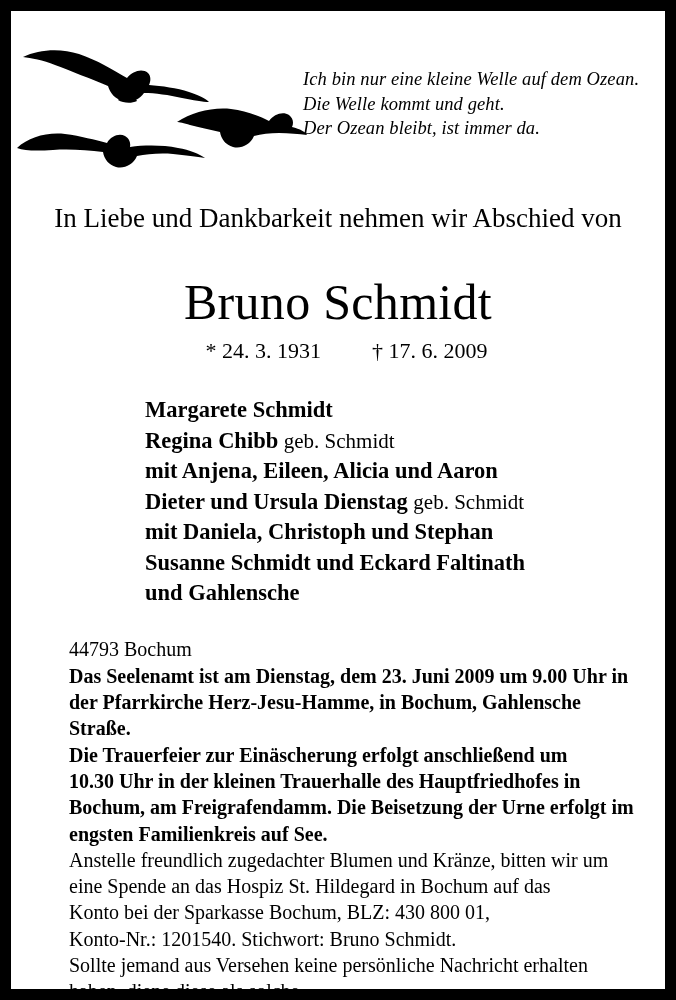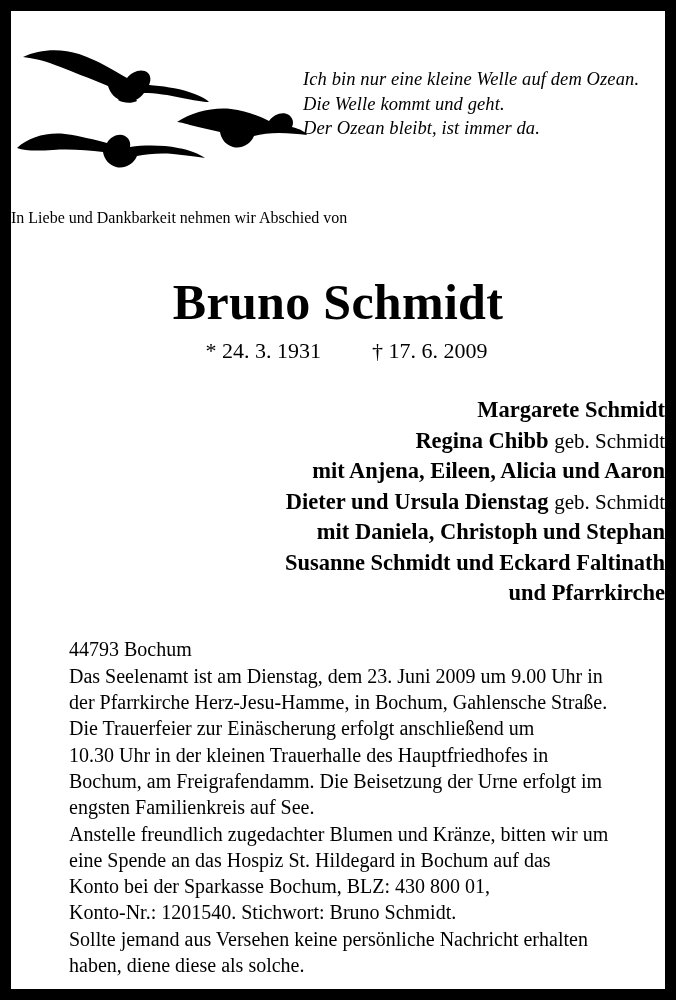--- a/index.html
+++ b/index.html
@@ -53,29 +53,30 @@
     top: 56px;
     font-style: italic;
     font-size: 18.5px;
     line-height: 24.5px;
     white-space: pre-line;
     letter-spacing: .1px;
   }
 
   
   .intro {
-    font-size: 16px;
+    text-align: center;
+    font-size: 27px;
     line-height: 26px;
     padding-top: 12px;
   }
 
   
   .name {
     text-align: center;
-    font-weight: bold;
+    font-weight: normal;
     font-size: 50px;
     line-height: 58px;
     letter-spacing: .3px;
     padding-top: 42px;
   }
 
   
   .dates {
     text-align: center;
     font-size: 22px;
@@ -88,21 +89,20 @@
     width: 40px;
   }
 
   
   .mourners {
     padding-left: 134px;
     padding-top: 30px;
     font-size: 22.5px;
     line-height: 29.5px;
     font-weight: bold;
-    text-align: right;
   }
   .mourners .nee {
     font-weight: normal;
     font-size: 21px;
   }
 
   
   .details {
     padding-left: 58px;
     padding-right: 20px;
@@ -110,21 +110,21 @@
     font-size: 20px;
     line-height: 26.3px;
   }
   .details .city {
     display: block;
   }
   .details p {
     margin: 0;
     white-space: pre-line;
   }
-  .details .para-service { margin-top: 1px; }
+  .details .para-service { margin-top: 1px; font-weight: bold; }
 </style>
 </head>
 <body>
 
 <div class="notice">
   <div class="sheet">
 
     <div class="top-zone">
 
       <div class="birds">
@@ -210,21 +210,21 @@
       <div>
         <span>Dieter und Ursula Dienstag</span> <span class="nee">geb. Schmidt</span>
       </div>
       <div>
         <span>mit Daniela, Christoph und Stephan</span><span class="nee"></span>
       </div>
       <div>
         <span>Susanne Schmidt und Eckard Faltinath</span><span class="nee"></span>
       </div>
       <div>
-        <span>und Pfarrkirche</span><span class="nee"></span>
+        <span>und Gahlensche</span><span class="nee"></span>
       </div>
     </div>
 
     <div class="details">
       <span class="city">44793 Bochum</span>
       <p class="para-service">Das Seelenamt ist am Dienstag, dem 23. Juni 2009 um 9.00 Uhr in
 der Pfarrkirche Herz-Jesu-Hamme, in Bochum, Gahlensche Straße.
 Die Trauerfeier zur Einäscherung erfolgt anschließend um
 10.30 Uhr in der kleinen Trauerhalle des Hauptfriedhofes in
 Bochum, am Freigrafendamm. Die Beisetzung der Urne erfolgt im

